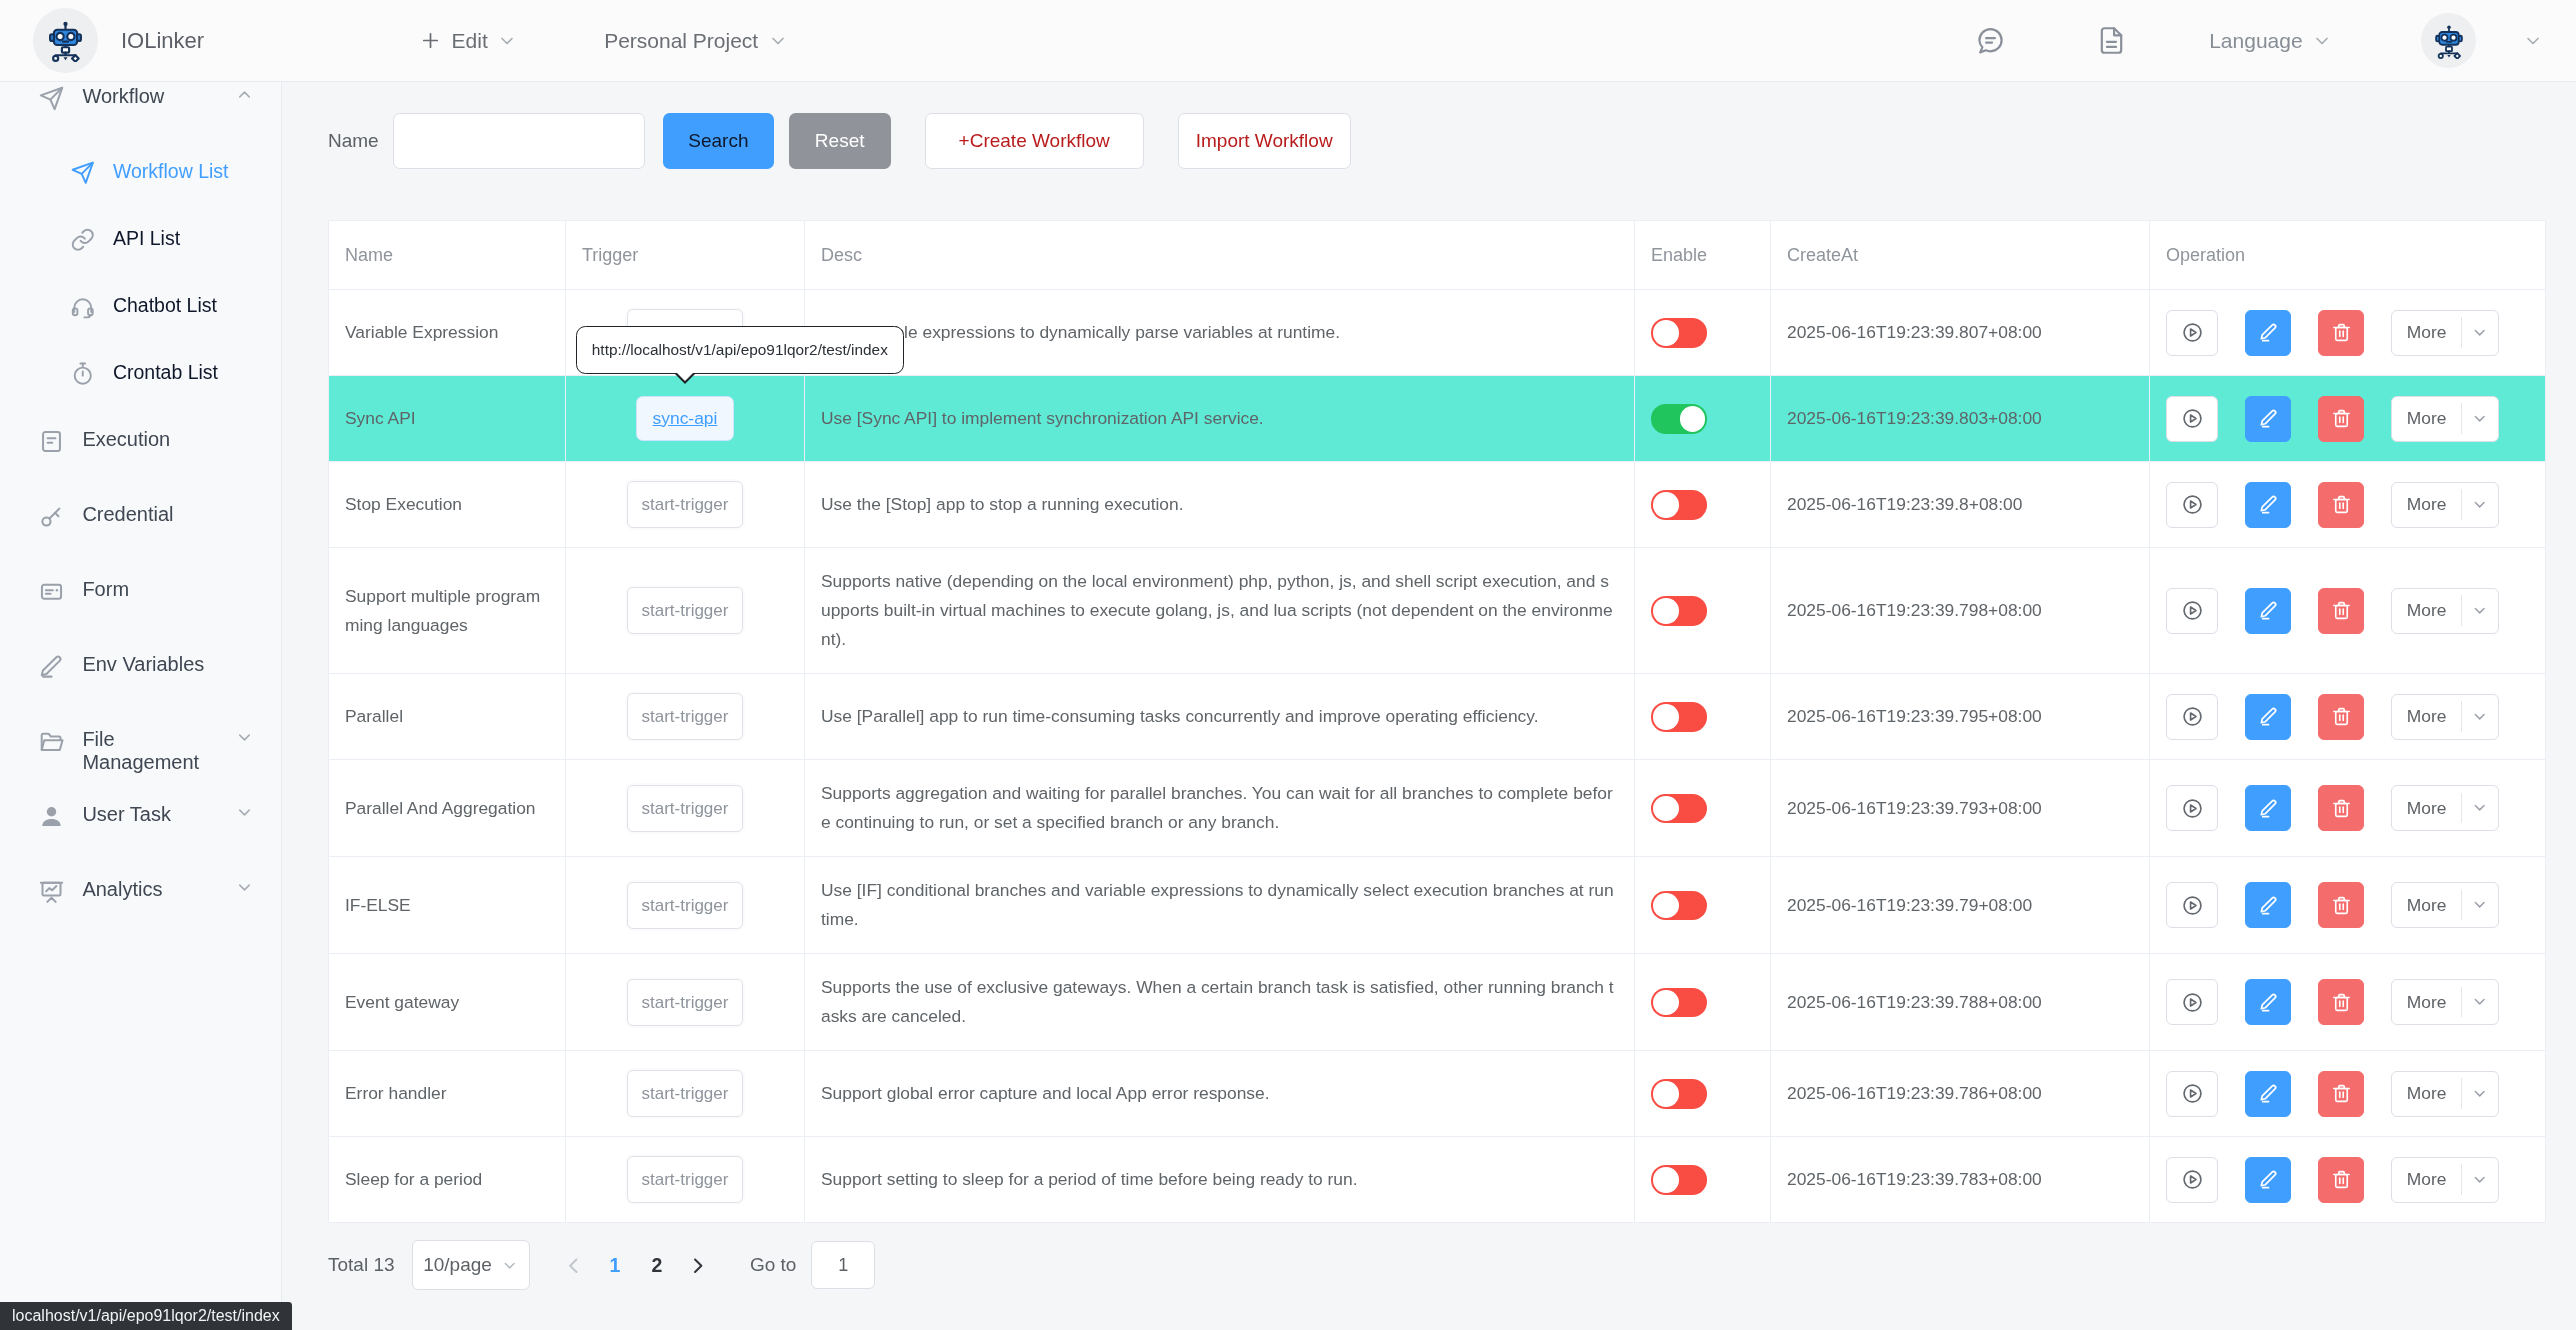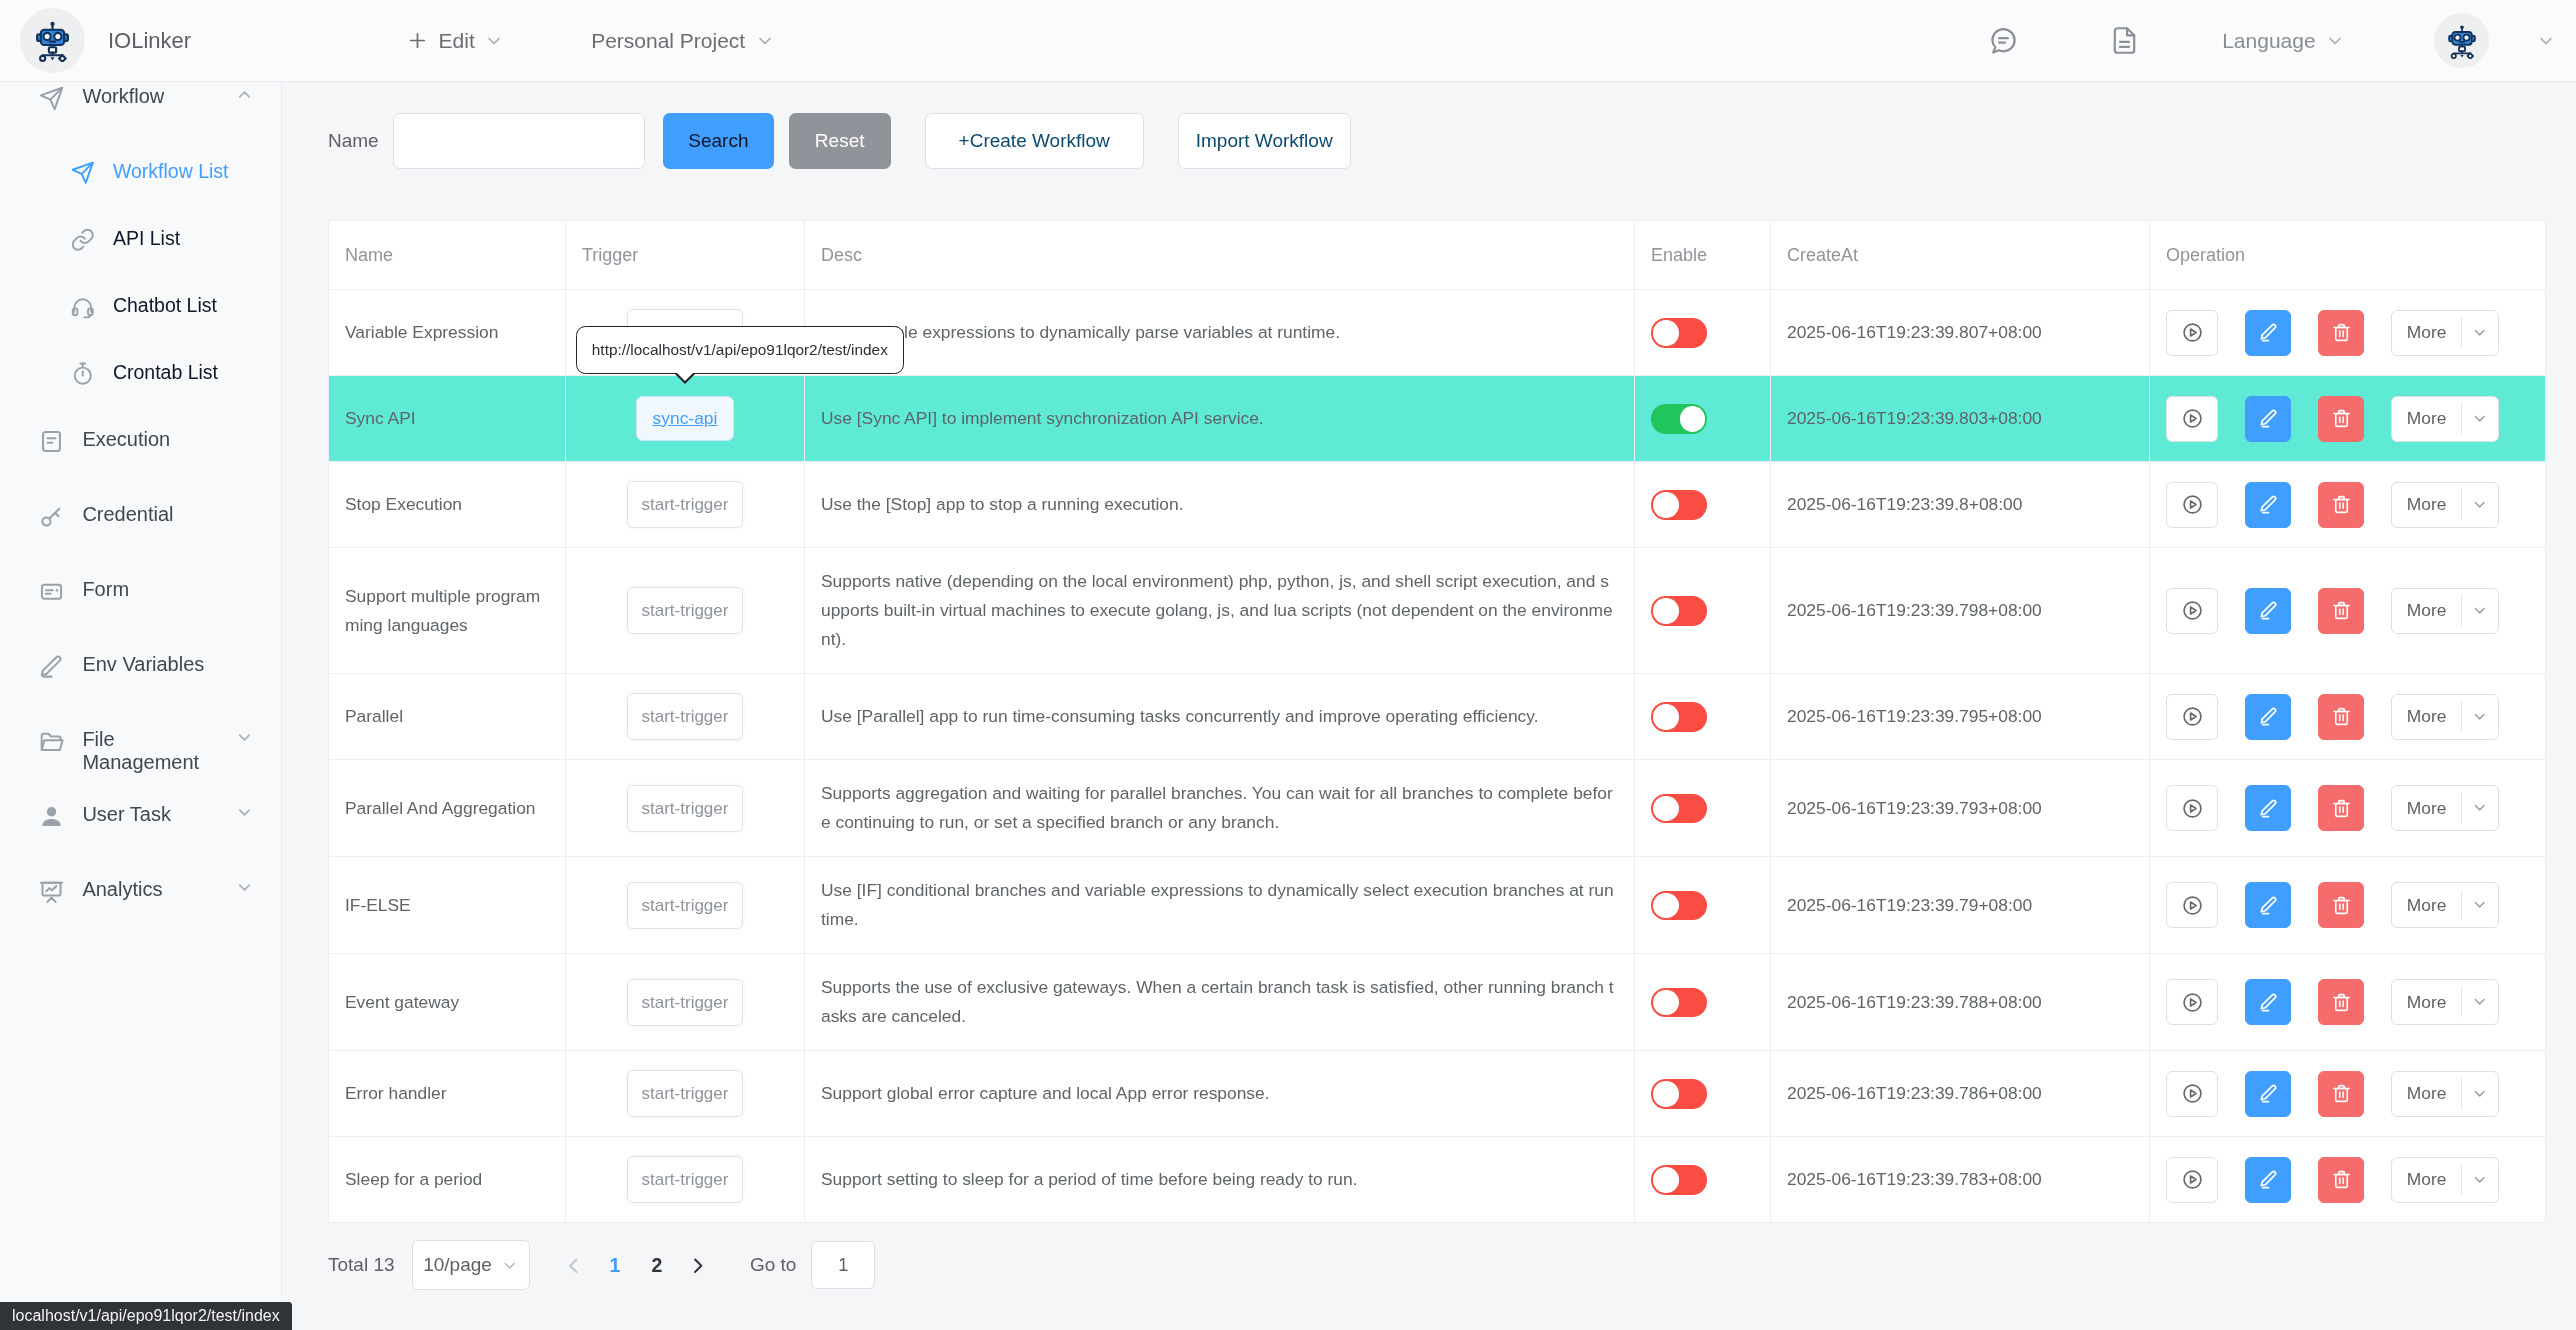--- a/index.html
+++ b/index.html
@@ -2,21 +2,21 @@
 <html style="--primary: #409eff; --danger: #f56c6c; --toggle-on: #21c55d; --toggle-off: #f94c43; --link: #409eff;font-size:10.7px"><head>
 <meta charset="utf-8">
 <style>
   * { margin:0; padding:0; box-sizing:border-box; }
   html,body { width:2576px; height:1331px; overflow:hidden; font-family:"Liberation Sans", sans-serif; background:#f5f6f8; }
   :root{
     --primary:#409eff; --danger:#f56c6c; --toggle-on:#21c55d; --toggle-off:#f94c43;
     --link:#409eff; --border:#dcdfe6; --table-line:#ebeef5; --txt:#5f6468; --txt-head:#90959c;
   }
   
-  .topbar{ height:82px; background:#fbfbfc; border-bottom:0.7px solid #e7eaee; display:flex; align-items:center; padding:0 20px; }
+  .topbar{ height:82px; background:#fbfbfc; border-bottom:0.7px solid #e7eaee; display:flex; align-items:center; padding:0 33px; }
   .h-left{ display:flex; align-items:center; flex:1; }
   .logo-circle{ width:65px; height:65px; border-radius:50%; background:#edeff1; display:flex; align-items:center; justify-content:center; cursor:pointer; }
   .brand{ font-size:22px; color:#5c6066; margin-left:23px; }
   .hmenu{ display:flex; align-items:center; gap:9.4px; color:#6a6e73; font-size:21px; cursor:pointer; }
   .hmenu.edit{ margin-left:215px; }
   .hmenu.project{ margin-left:87px; }
   .h-right{ display:flex; align-items:center; gap:8px; }
   .hicon{ width:31px; height:31px; color:#8a9099; cursor:pointer; }
   .hicon + .hicon-gap{ width:74px; }
   .lang{ margin-left:74px; }
@@ -35,21 +35,21 @@
   .side-item.active{ color:var(--primary); }
   .side-item.active .sicon{ color:var(--primary); }
   
   .main{ flex:1; padding:31px 30px 0 46px; }
   .toolbar{ display:flex; align-items:center; }
   .tb-label{ font-size:19px; color:#5d6166; margin-right:14.8px; }
   .tb-input{ width:252px; height:56px; border:0.7px solid var(--border); border-radius:6.7px; background:#fff; font-size:19px; color:#333; padding:0 16px; outline:none; }
   .btn{ height:56px; border:none; border-radius:6.7px; font-size:19px; font-family:inherit; cursor:pointer; display:inline-flex; align-items:center; justify-content:center; }
   .btn.search{ width:111px; background:var(--primary); color:#0f172a; margin-left:17.4px; }
   .btn.reset{ width:102px; background:#909399; color:#fff; margin-left:14.8px; }
-  .btn.ghost{ background:#fff; border:0.7px solid var(--border); color:#0c4a6e; }
+  .btn.ghost{ background:#fff; border:0.7px solid var(--border); color:#b91c1c; }
   .btn.create{ width:219px; margin-left:34px; }
   .btn.import{ width:173px; margin-left:34px; }
   
   .wf-table{ margin-top:51px; width:2217px; border-collapse:collapse; background:#fff; table-layout:fixed; }
   .wf-table th{ height:69px; font-weight:normal; text-align:left; font-size:18px; color:var(--txt-head); padding:0 16px; border:0.7px solid var(--table-line); background:#fff; }
   .wf-table td{ height:86px; font-size:17.4px; color:var(--txt); padding:19px 16px; border:0.7px solid var(--table-line); vertical-align:middle; line-height:29px; }
   .wf-table td.desc{ word-break:break-all; }
   .wf-table td.name{ word-break:break-all; }
   .wf-table td.trig{ text-align:center; }
   .wf-table tr.hl td{ background:#5eead4; }

